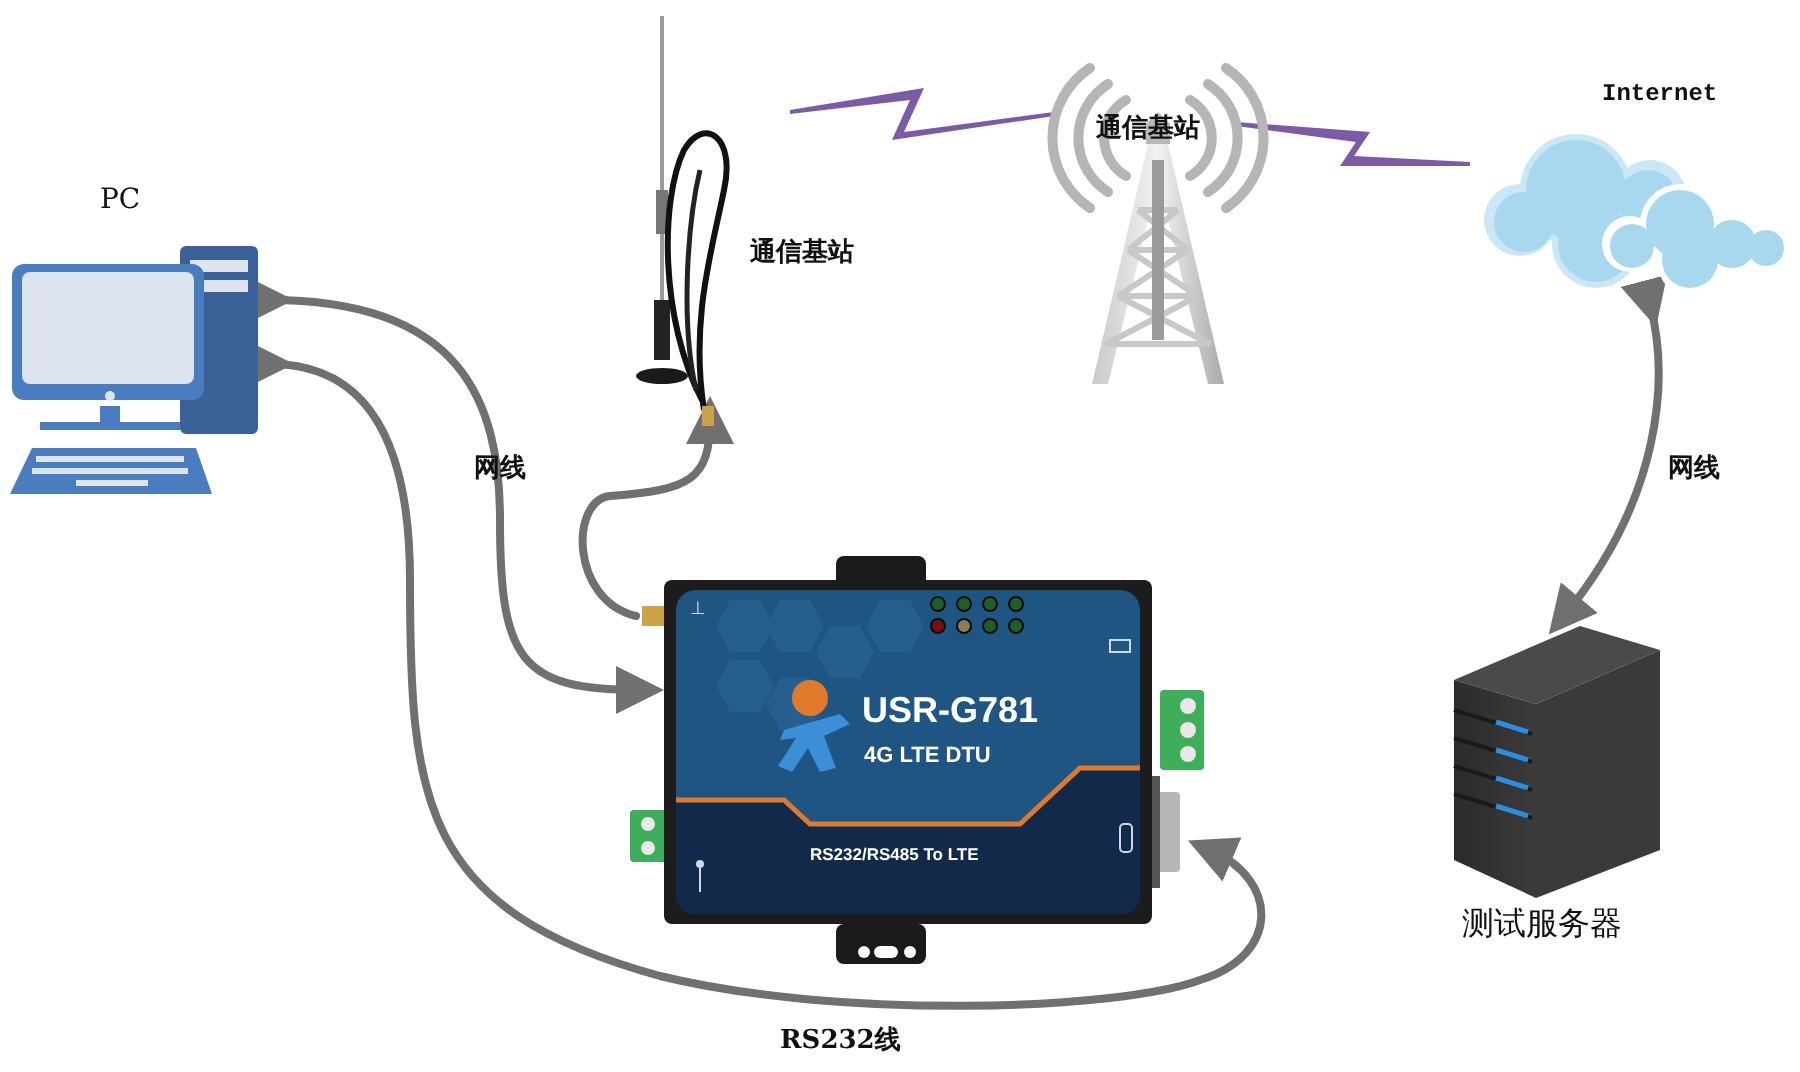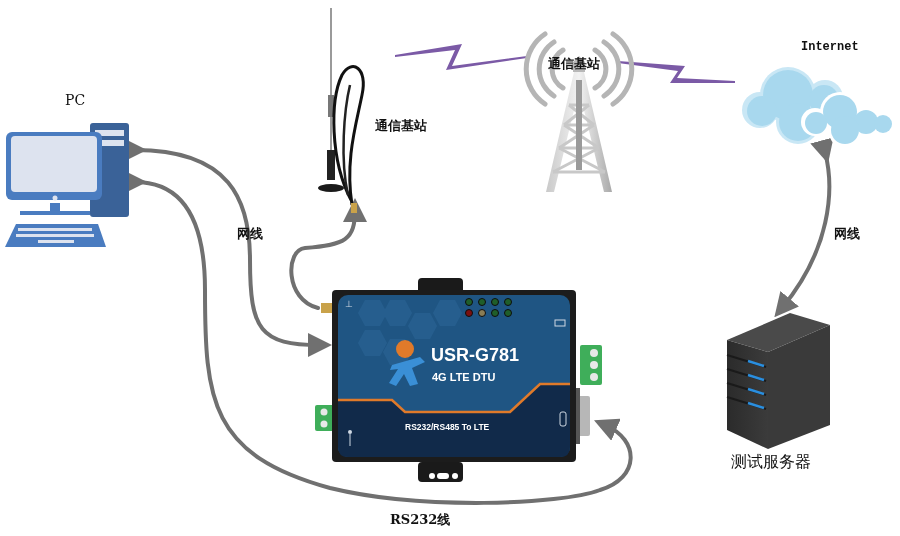--- a/index.html
+++ b/index.html
@@ -199,20 +199,20 @@
       </g>
 
     <text x="345" y="307" font-size="9" fill="#cfd8e3">⊥</text>
     <rect x="555" y="320" width="10" height="6" fill="none" stroke="#cfd8e3" stroke-width="1"></rect>
     <rect x="560" y="412" width="6" height="14" rx="2" fill="none" stroke="#cfd8e3" stroke-width="1"></rect>
     <circle cx="350" cy="432" r="2" fill="#cfd8e3"></circle>
     <line x1="350" y1="434" x2="350" y2="446" stroke="#cfd8e3" stroke-width="1"></line>
   </g>
 </svg>
 
-<div class="lbl lbl-serif" style="left:65px; top:92px; font-size:14px;">PC</div>
+<div class="lbl lbl-serif" style="left:50px; top:92px; font-size:14px;">PC</div>
 <div class="lbl lbl-bold" style="left:375px; top:117px; font-size:13px;">通信基站</div>
 <div class="lbl lbl-bold" style="left:548px; top:10px; font-size:13px;margin-top:45px;">通信基站</div>
 <div class="lbl lbl-mono" style="left:784px; top:40px; font-size:12px;">Internet</div>
 <div class="lbl lbl-bold" style="left:237px; top:225px; font-size:13px;">网线</div>
 <div class="lbl lbl-bold" style="left:834px; top:225px; font-size:13px;">网线</div>
 <div class="lbl" style="left:731px; top:452px; font-size:16px;">测试服务器</div>
 <div class="lbl lbl-serif lbl-bold" style="left:390px; top:511px; font-size:13px;">RS232线</div>
 
 </body></html>

